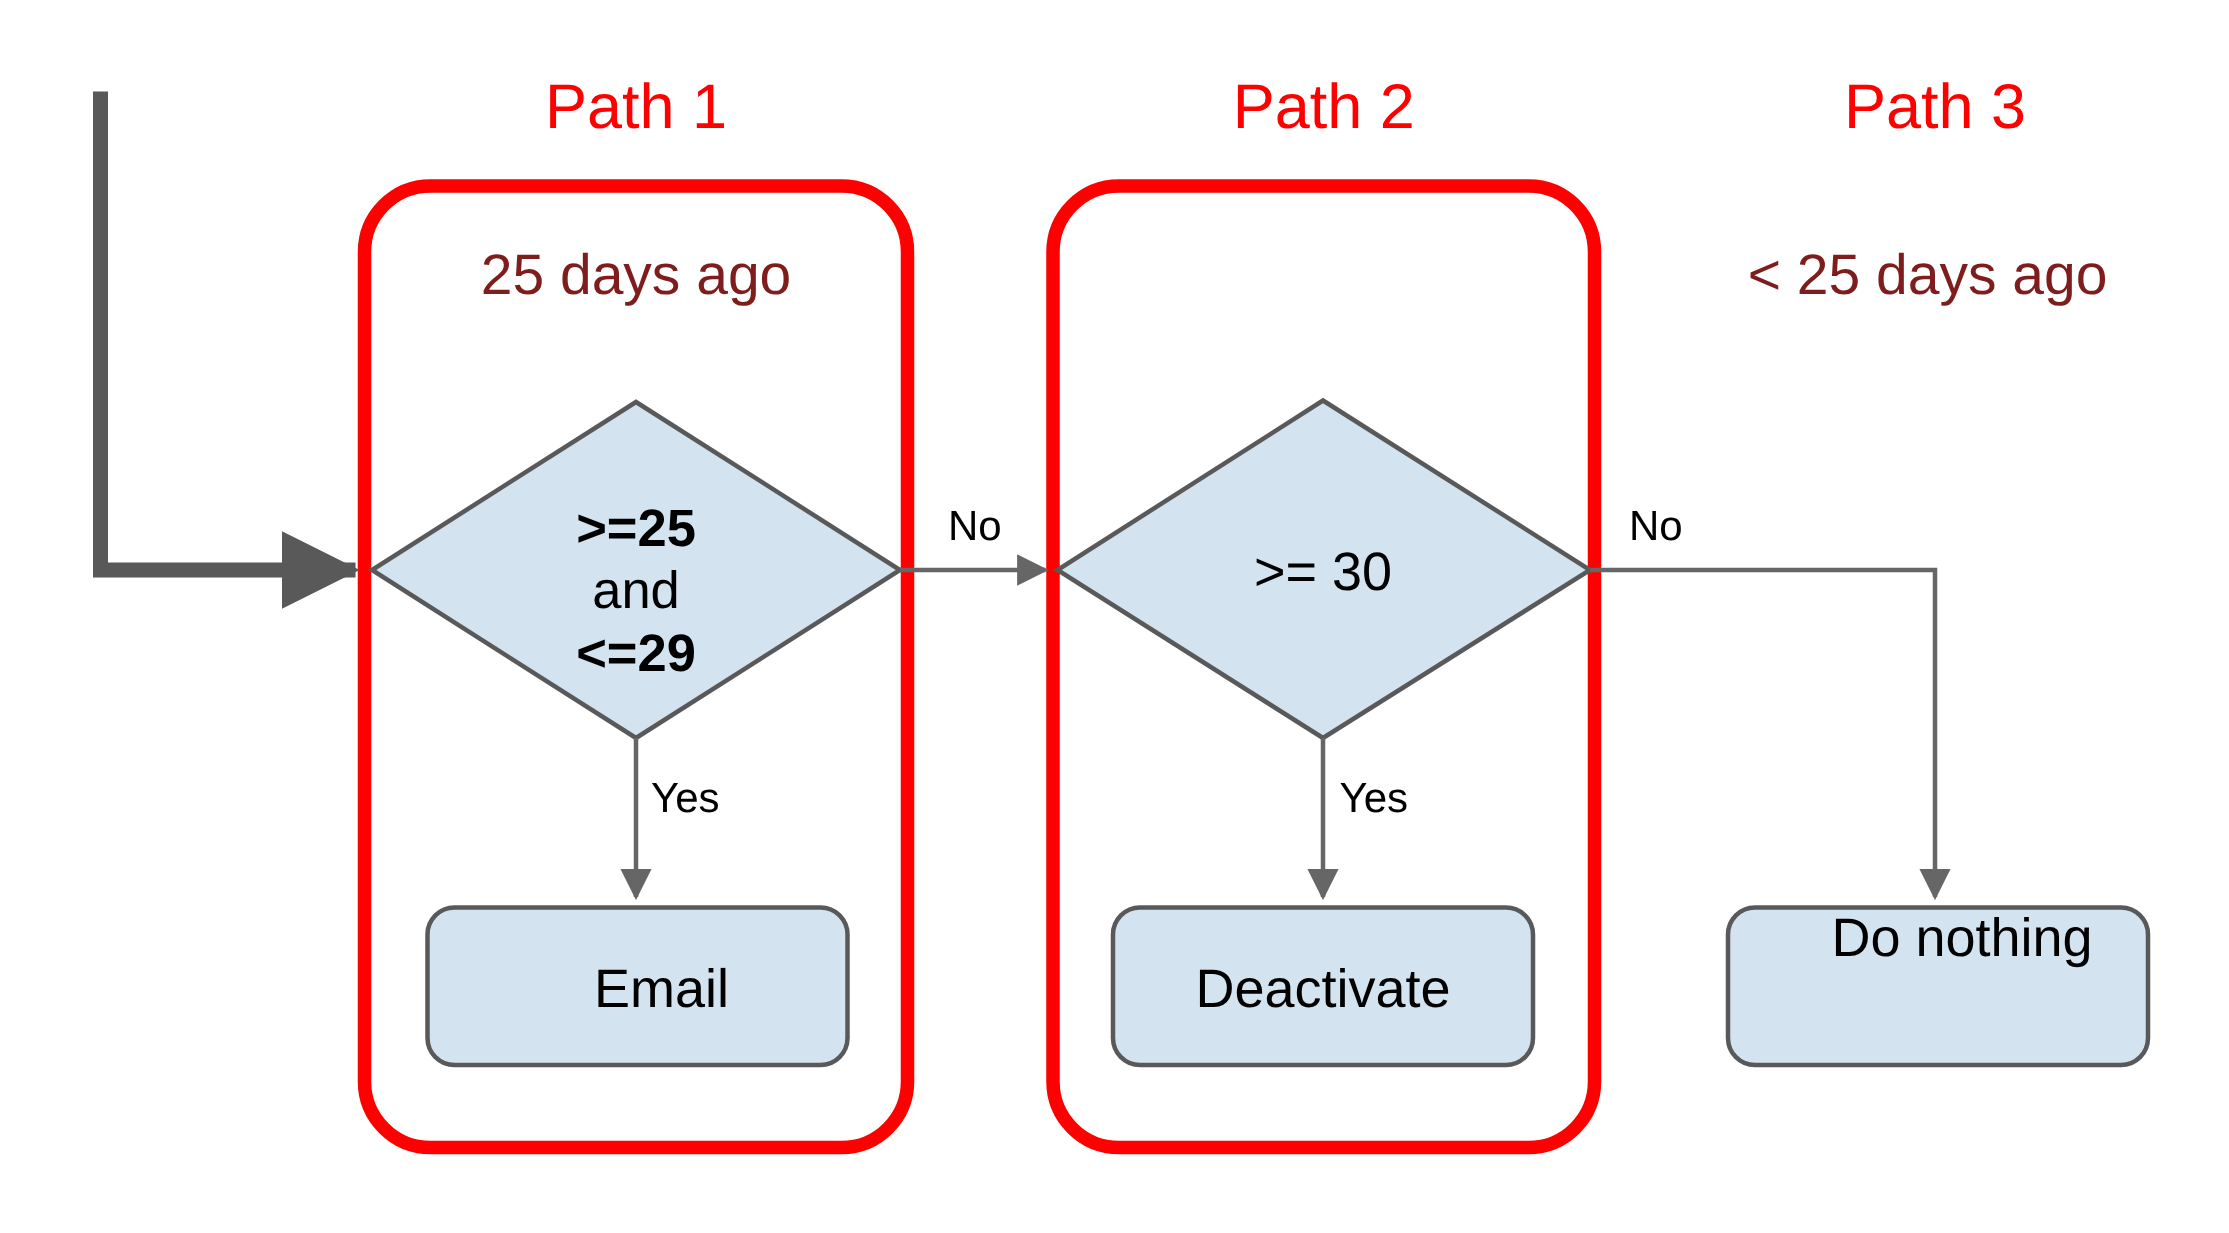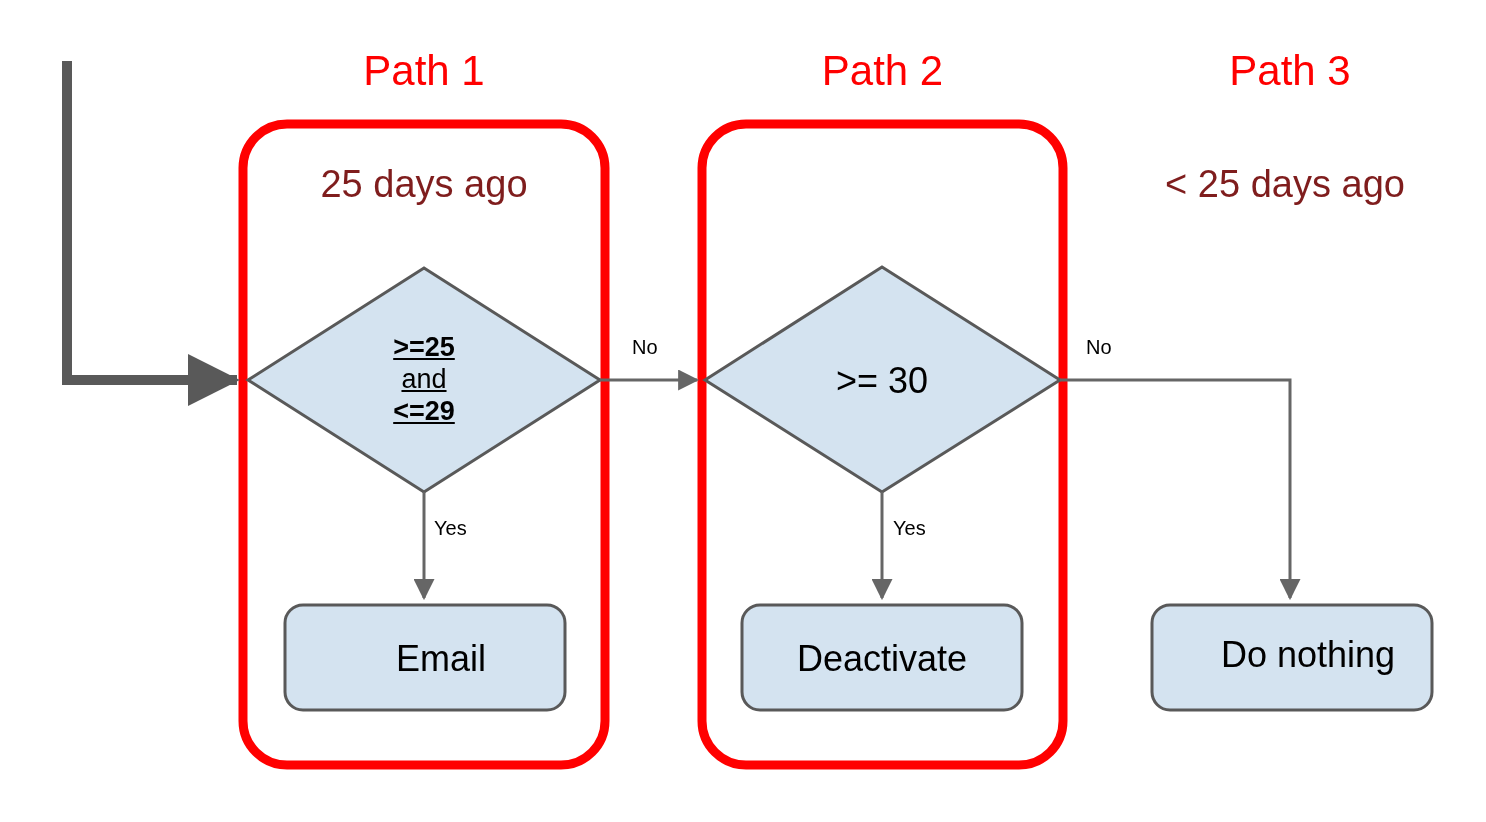--- a/index.html
+++ b/index.html
@@ -39,34 +39,34 @@
     color: #7f1d1d;
     font-size: 38px;
     line-height: 1;
     text-align: center;
     white-space: nowrap;
     font-family: "Liberation Sans", sans-serif;
   }
   .edge-label {
     position: absolute;
     color: #000000;
-    font-size: 20px;
+    font-size: 28px;
     line-height: 1;
     white-space: nowrap;
     font-family: "Liberation Sans", sans-serif;
   }
   .node-text {
     position: absolute;
     color: #000000;
     text-align: center;
     white-space: nowrap;
     font-family: "Liberation Sans", sans-serif;
     line-height: 1.18;
   }
-  .diamond-text-small { font-size: 27px; font-weight: bold; text-decoration: underline; }
+  .diamond-text-small { font-size: 35px; font-weight: bold; }
   .diamond-text-small .mid { font-weight: normal; }
   .diamond-text-large { font-size: 36px; }
   .box-text { font-size: 36px; }
 </style>
 </head>
 <body>
 
 <div id="canvas">
 
   <svg id="flow-svg" viewBox="0 0 1486 822">
@@ -116,15 +116,15 @@
 
   <div class="node-text diamond-text-large" style="left:782px; top:360px; width:200px;">&gt;= 30</div>
 
   <div class="edge-label" style="left:632px; top:337px;">No</div>
   <div class="edge-label" style="left:434px; top:518px;">Yes</div>
   <div class="edge-label" style="left:1086px; top:337px;">No</div>
   <div class="edge-label" style="left:893px; top:518px;">Yes</div>
 
   <div class="node-text box-text" style="left:285px; top:638px; width:312px;">Email</div>
   <div class="node-text box-text" style="left:742px; top:638px; width:280px;">Deactivate</div>
-  <div class="node-text box-text" style="left:1152px; top:634px; width:312px;">Do nothing</div>
+  <div class="node-text box-text" style="left:1152px; top:604px; width:312px;">Do nothing</div>
 
 </div>
 
 </body></html>

